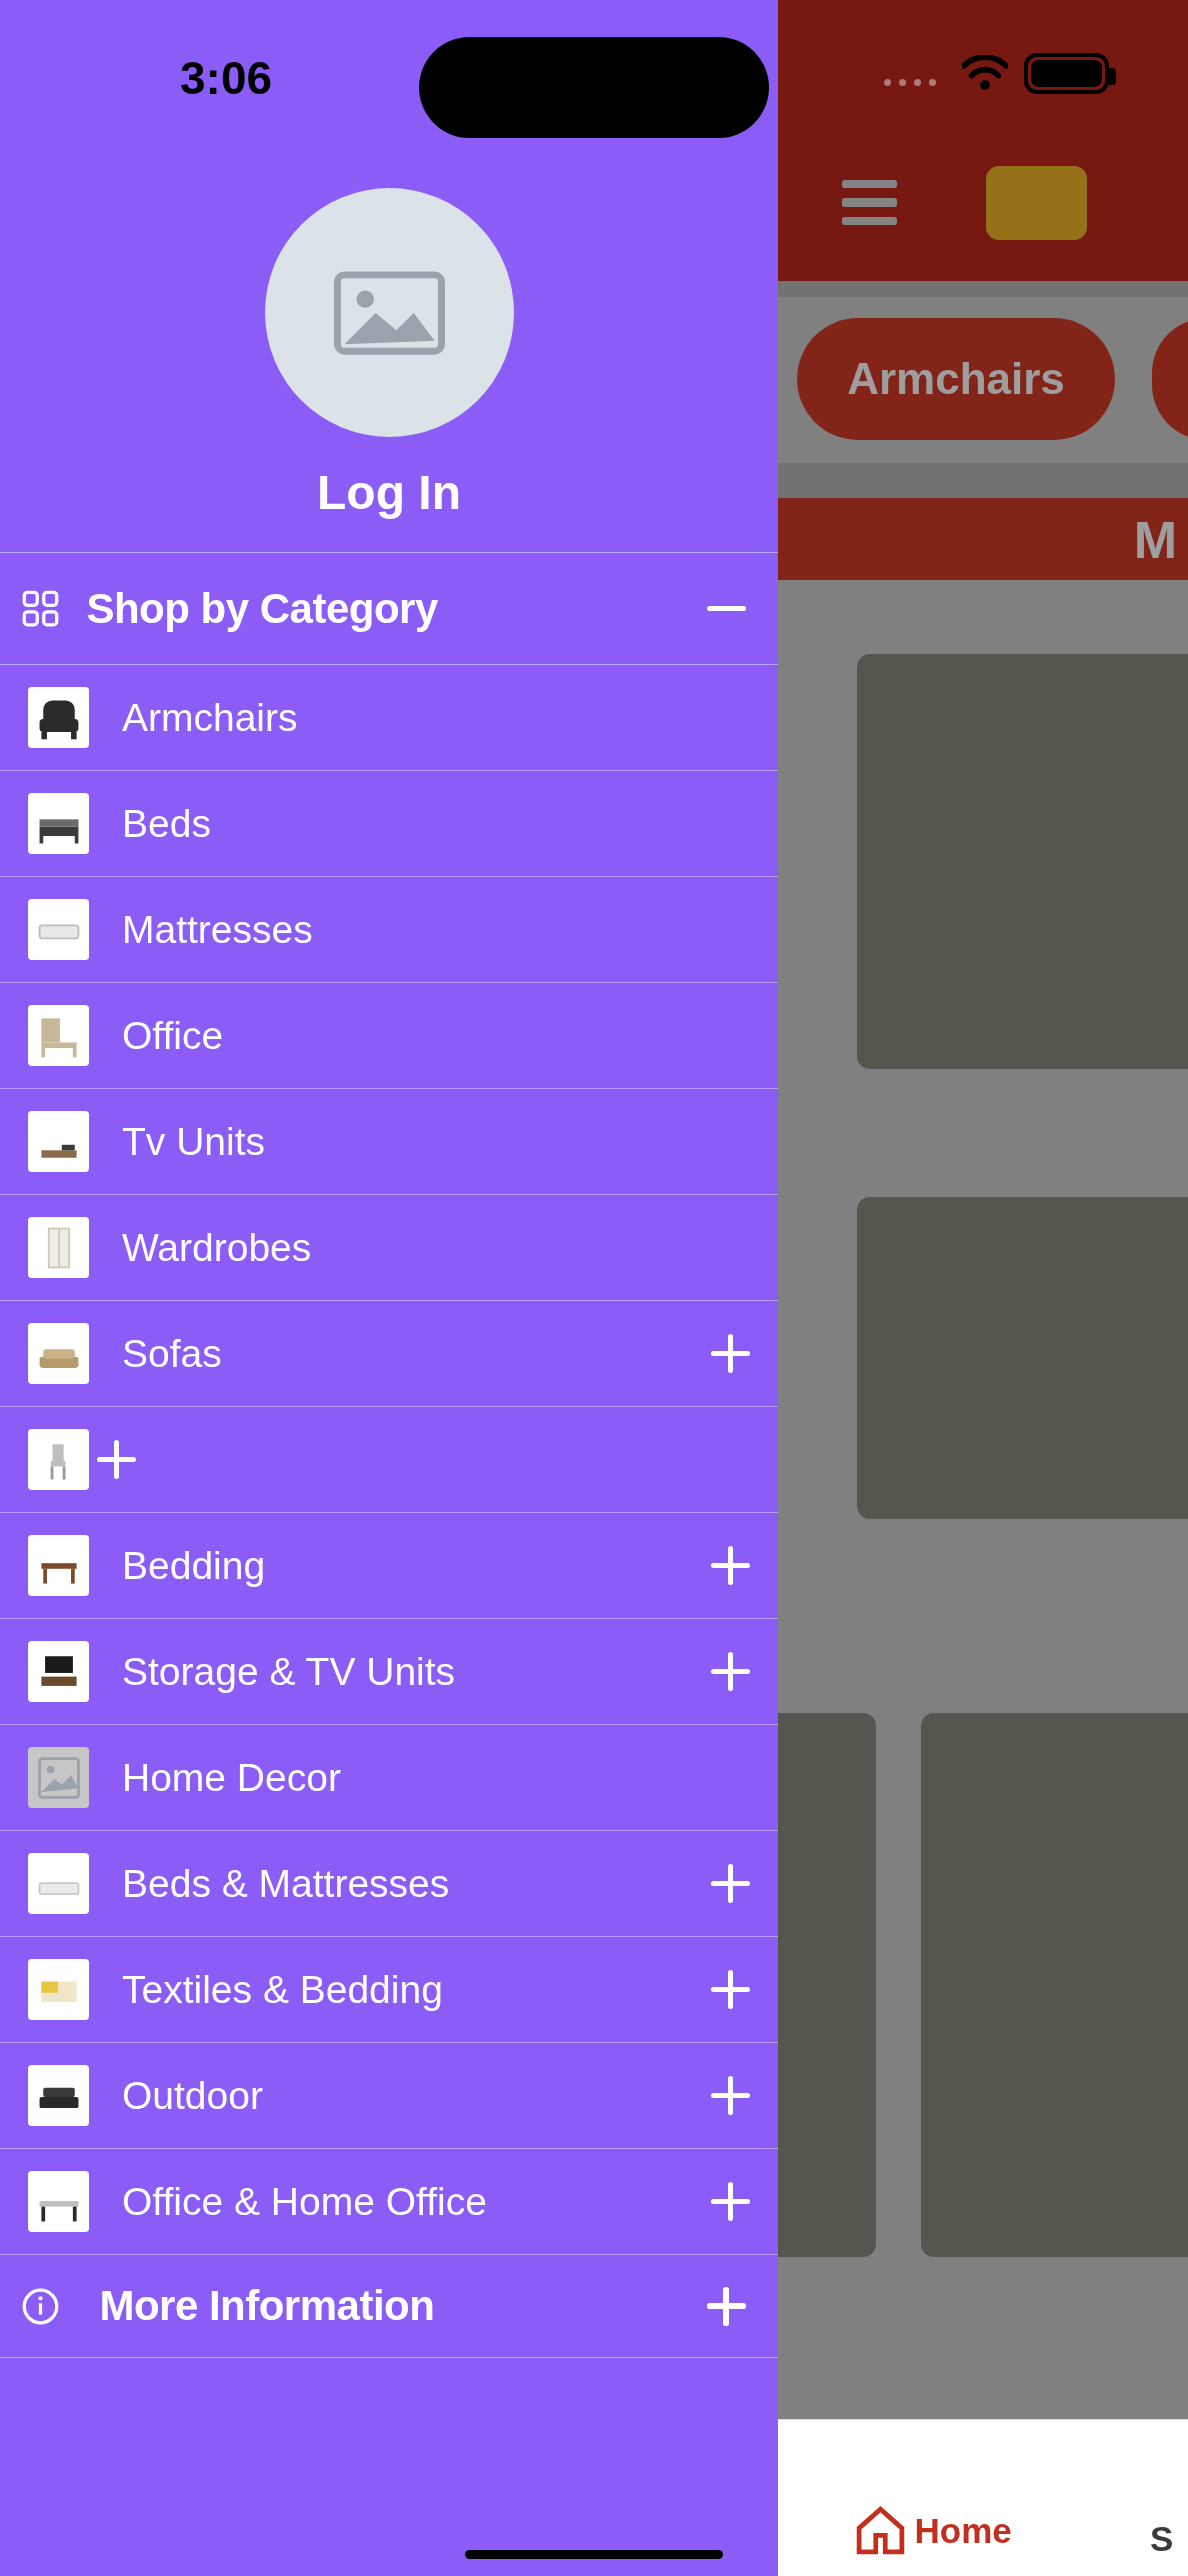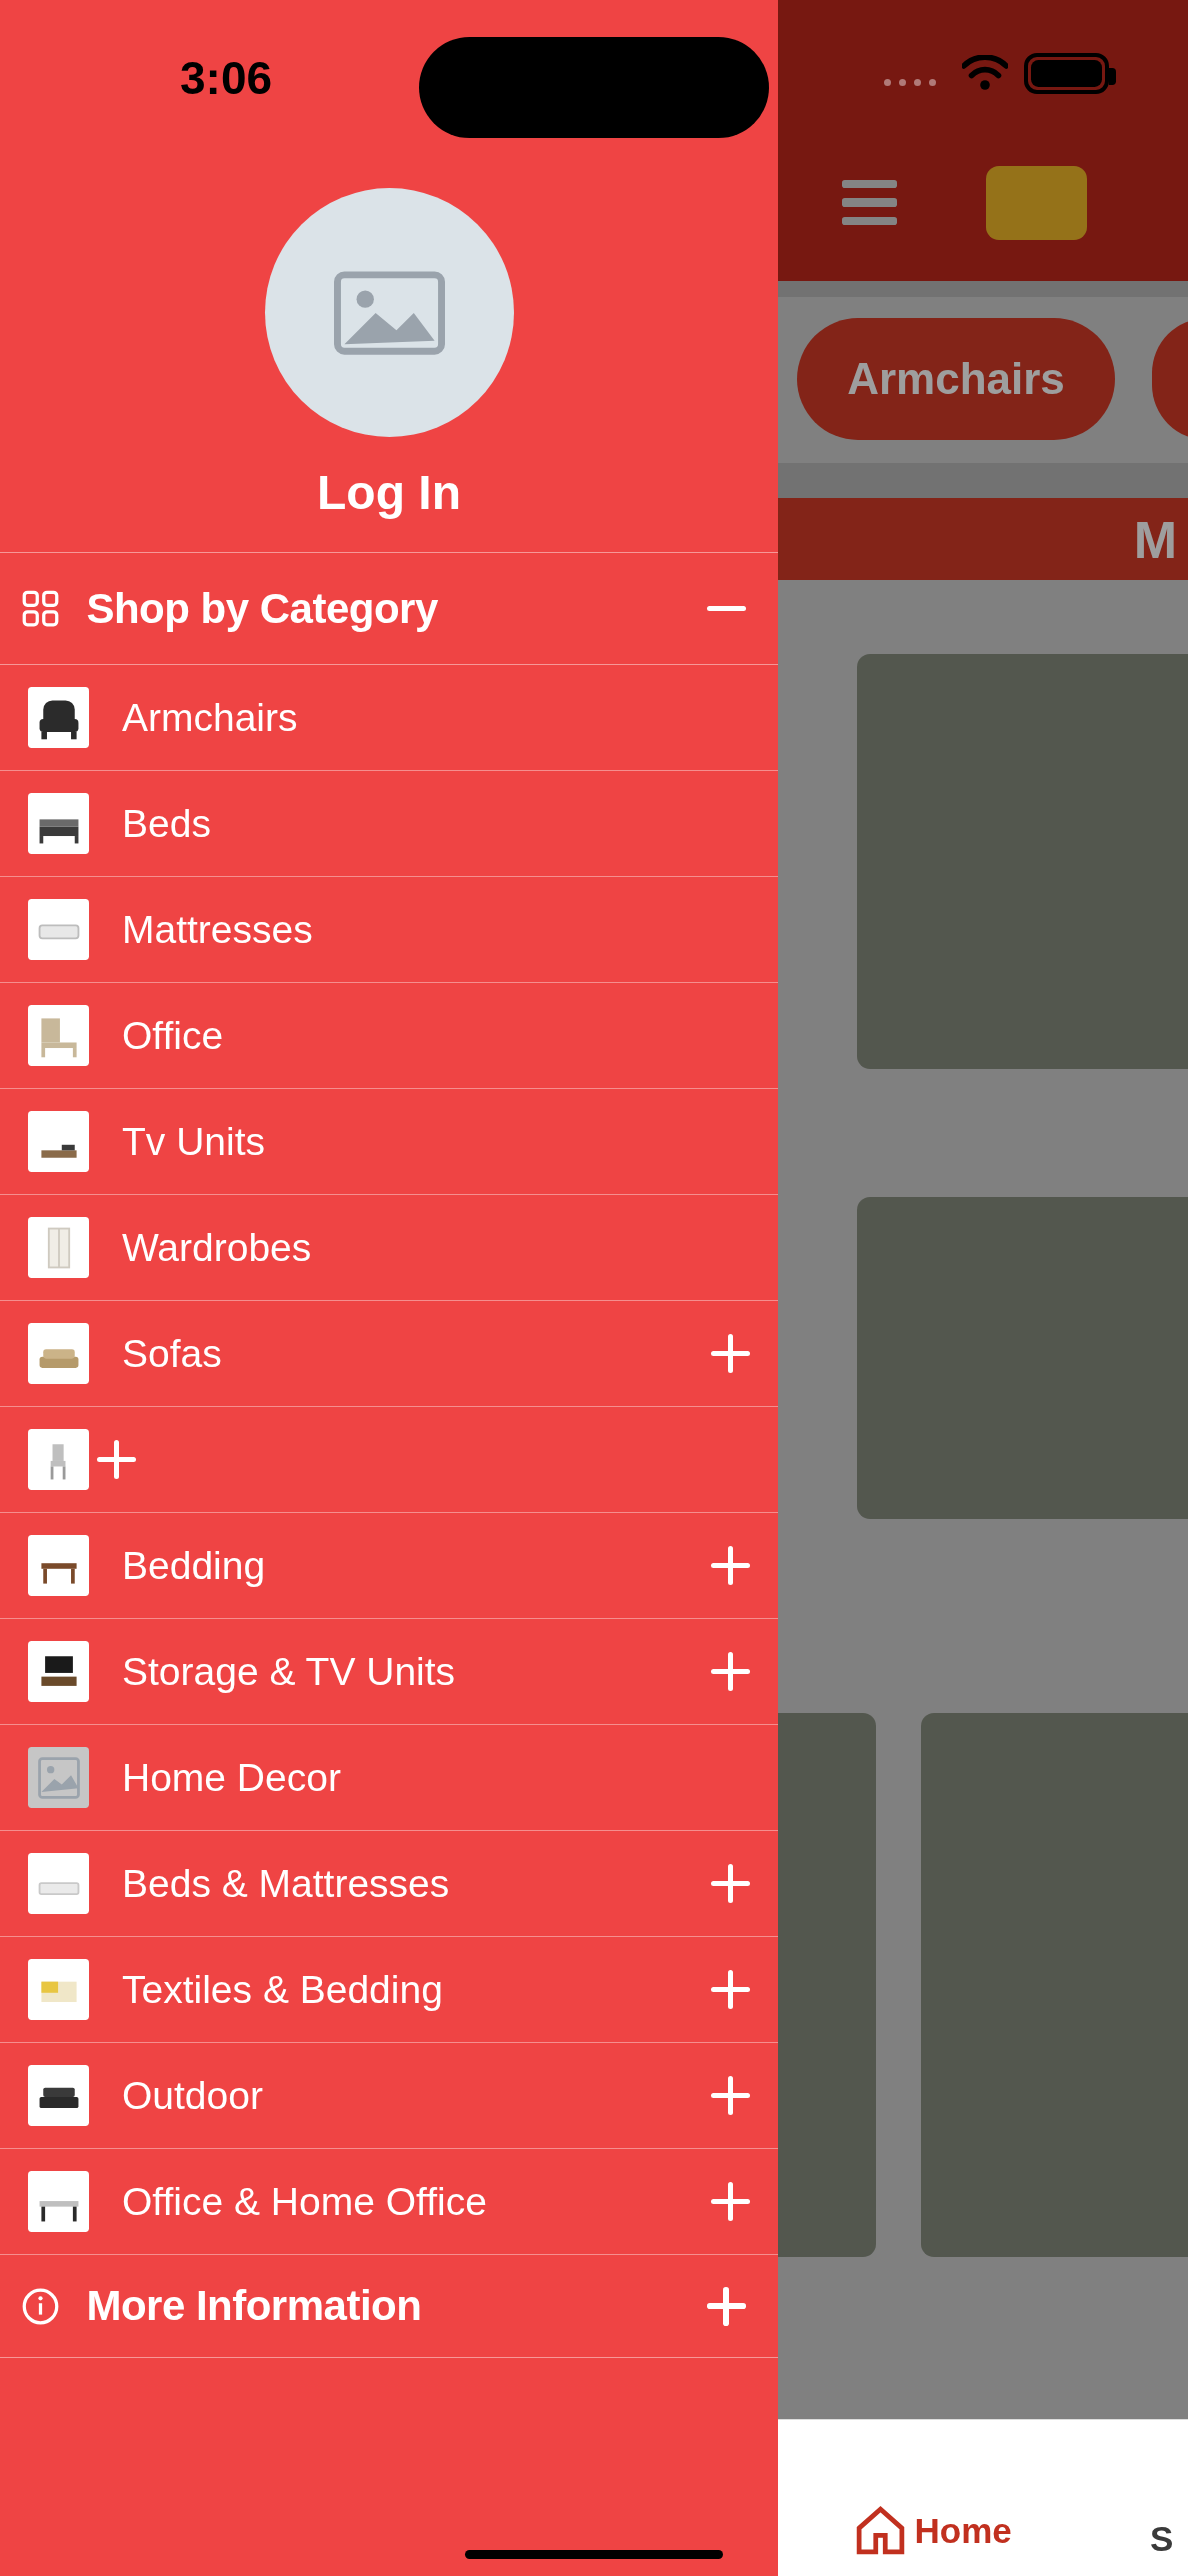--- a/index.html
+++ b/index.html
@@ -87,21 +87,21 @@
 
 
 .home-indicator {
   position: absolute; bottom: 16.6px; left: 50%; transform: translateX(-50%);
   width: 258px; height: 9.2px; border-radius: 4.6px; background: #000;
 }
 
 
 .drawer {
   position: absolute; top: 0; left: 0; width: 778px; height: 2576px;
-  background: #ef4444; color: #fff;
+  background: #8b5cf6; color: #fff;
   display: flex; flex-direction: column;
 }
 
 
 .profile {
   height: 553px; display: flex; flex-direction: column; align-items: center;
   justify-content: flex-end; gap: 28px;
   border-bottom: 1.4px solid rgba(255,255,255,0.45);
   padding-bottom: 32px;
 }
@@ -433,21 +433,21 @@
               <rect x="42" y="32" width="4" height="16" fill="#2a2a2a"></rect>
             </svg>
           </div>
           <div class="name">Office &amp; Home Office</div>
           <div class="expand">
             <div class="plus-glyph"></div>
           </div>
         </div>
       </div>
 
-    <div class="section-row" style="height:103px;">
+    <div class="section-row" style="height:103px;gap:13px;">
       <div class="lead-icon">
         <svg viewBox="0 0 24 24" width="39" height="39" fill="none" stroke="#fff" stroke-width="2">
           <circle cx="12" cy="12" r="10"></circle>
           <line x1="12" y1="10" x2="12" y2="17"></line>
           <circle cx="12" cy="7" r="1.3" fill="#fff" stroke="none"></circle>
         </svg>
       </div>
       <div class="title">More Information</div>
       <div class="toggle">
         <div class="plus-glyph"></div>

